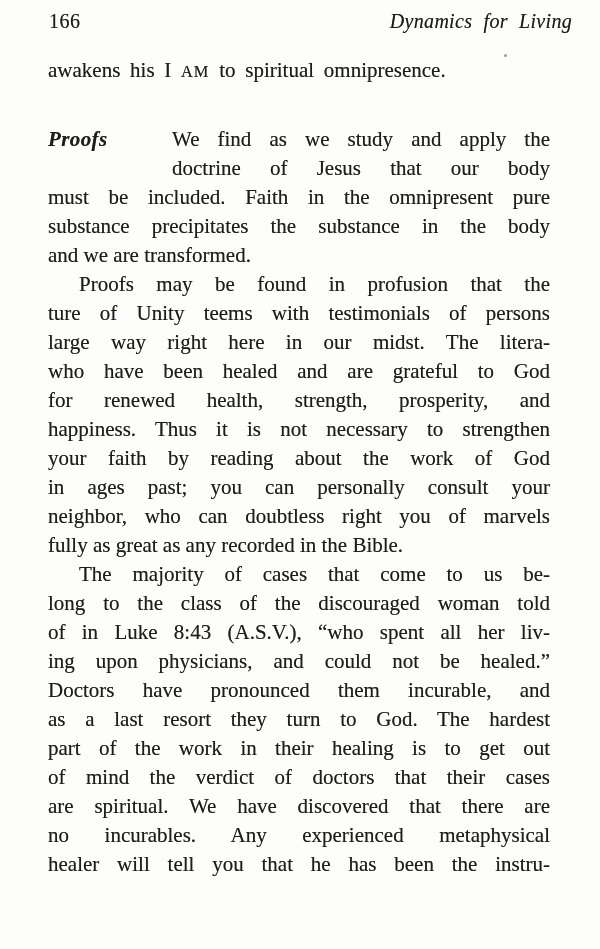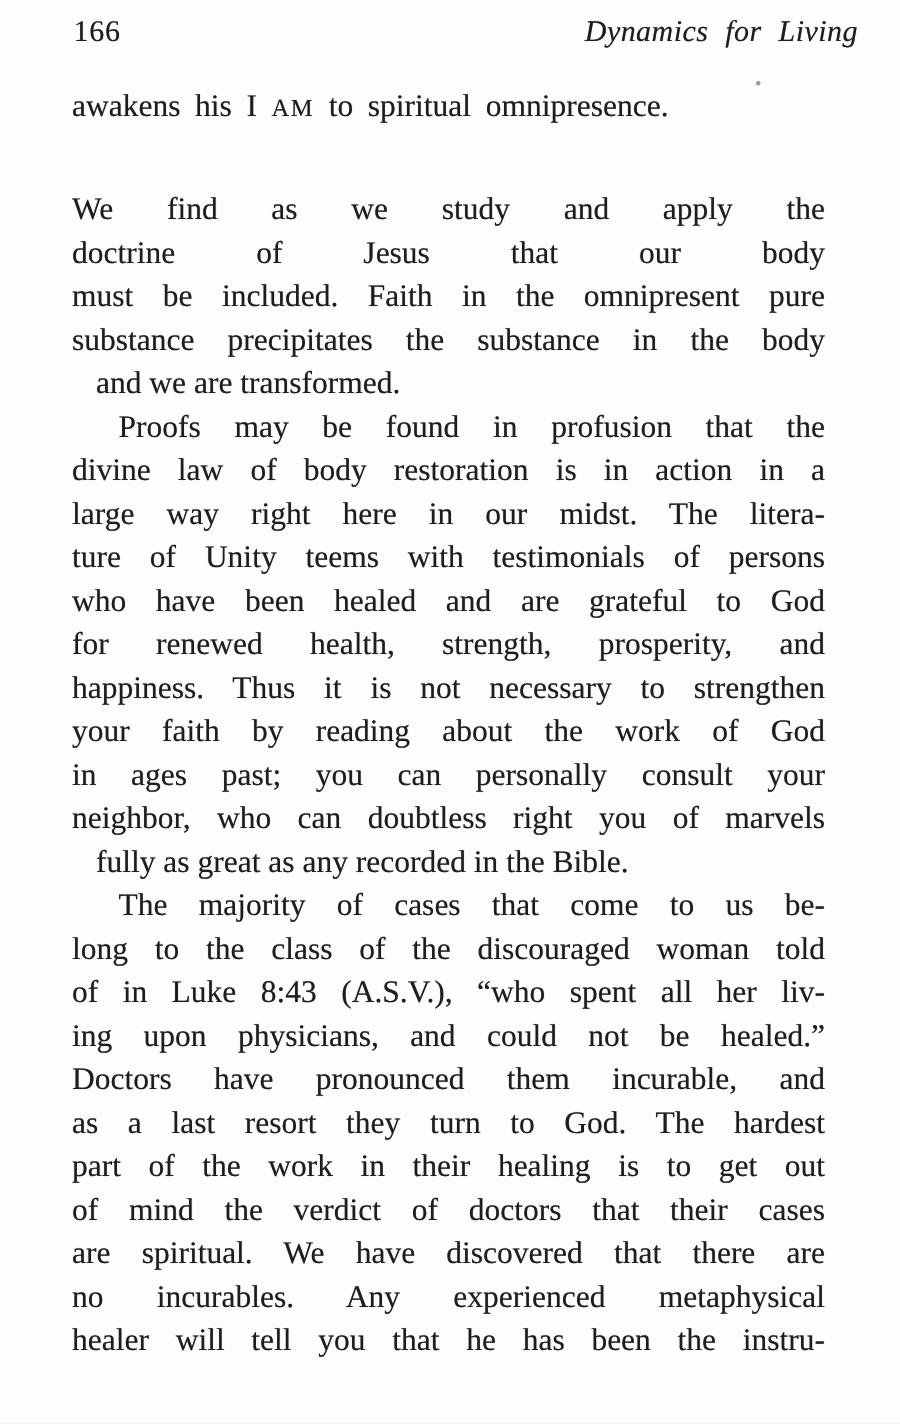--- a/index.html
+++ b/index.html
@@ -39,21 +39,20 @@
     padding: 0 50px 0 48px;
     font-size: 21px;
   }
   .line {
     line-height: 29px;
     text-align: justify;
     text-align-last: justify;
   }
   .line.last {
     text-align-last: left;
-    margin-left: 16px;
   }
   .line.indent {
     text-indent: 31px;
   }
   .intro-line {
     margin-top: 23px;
     line-height: 29px;
     word-spacing: 4.5px;
   }
   .smallcaps {
@@ -92,32 +91,32 @@
     <span class="running-title">Dynamics for Living</span>
   </div>
 
   <div class="scan-speck"></div>
 
   <div class="body-text">
 
     <div class="intro-line"><span>awakens his I </span><span class="smallcaps">AM</span><span> to spiritual omnipresence.</span></div>
 
     <div class="para para-proofs">
+      <div class="sidehead-float">Proofs</div>
       <div class="line">We find as we study and apply the</div>
       <div class="line">doctrine of Jesus that our body</div>
       <div class="line">must be included. Faith in the omnipresent pure</div>
       <div class="line">substance precipitates the substance in the body</div>
       <div class="line last">and we are transformed.</div>
     </div>
 
     <div class="para">
       <div class="line indent">Proofs may be found in profusion that the</div>
-      <div class="line">divine law of body restoration is in action in a</div>
+      <div class="line">ture of Unity teems with testimonials of persons</div>
       <div class="line">large way right here in our midst. The litera-</div>
-      <div class="line">ture of Unity teems with testimonials of persons</div>
       <div class="line">who have been healed and are grateful to God</div>
       <div class="line">for renewed health, strength, prosperity, and</div>
       <div class="line">happiness. Thus it is not necessary to strengthen</div>
       <div class="line">your faith by reading about the work of God</div>
       <div class="line">in ages past; you can personally consult your</div>
       <div class="line">neighbor, who can doubtless right you of marvels</div>
       <div class="line last">fully as great as any recorded in the Bible.</div>
     </div>
 
     <div class="para">

